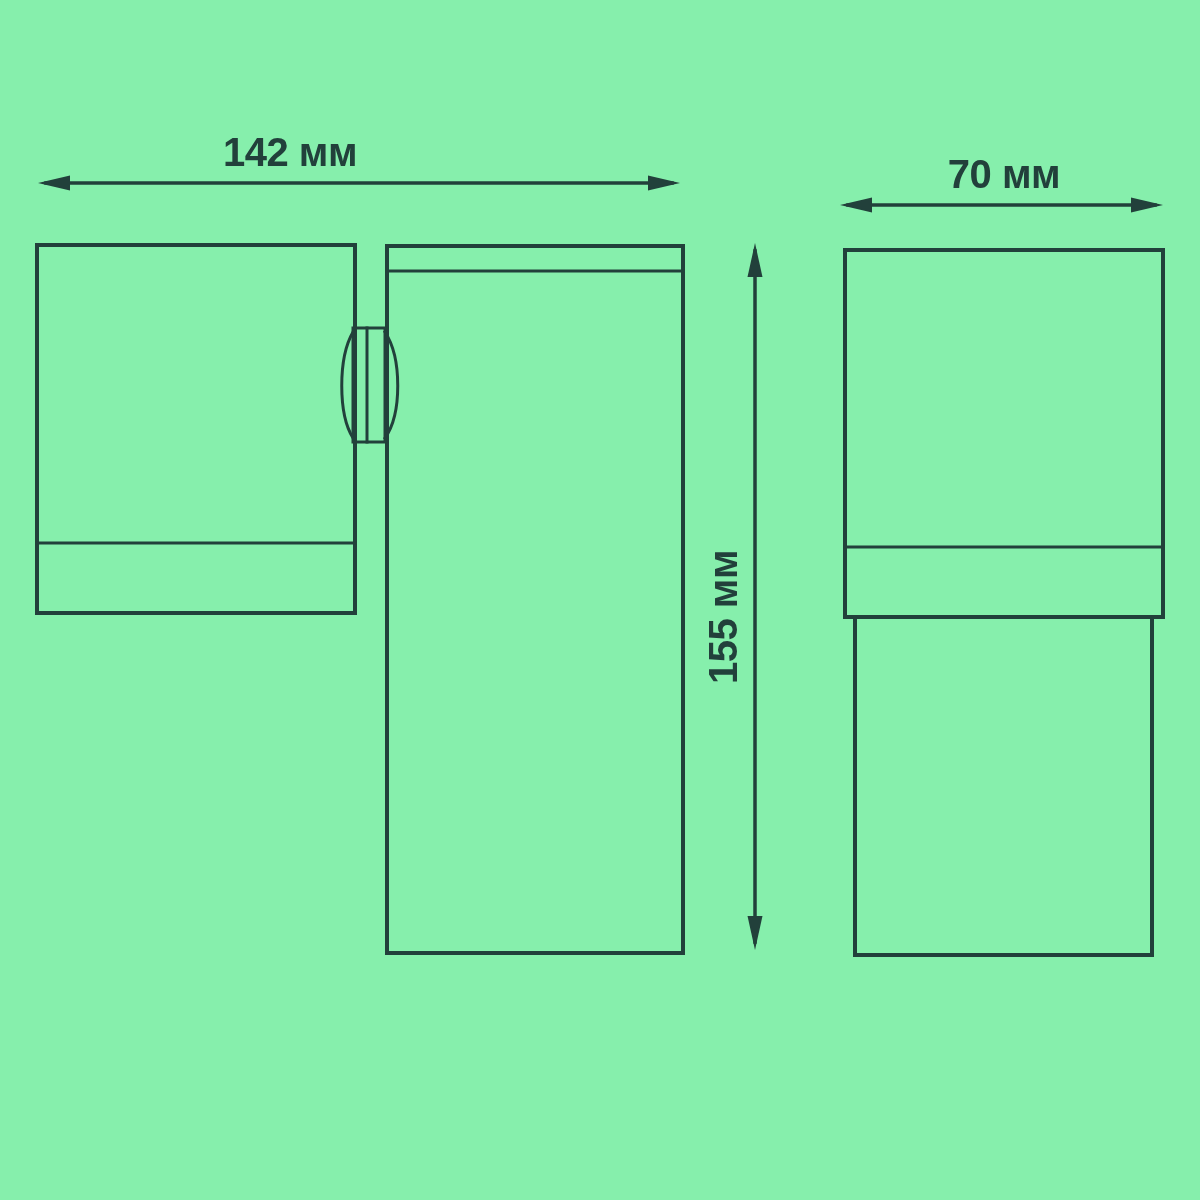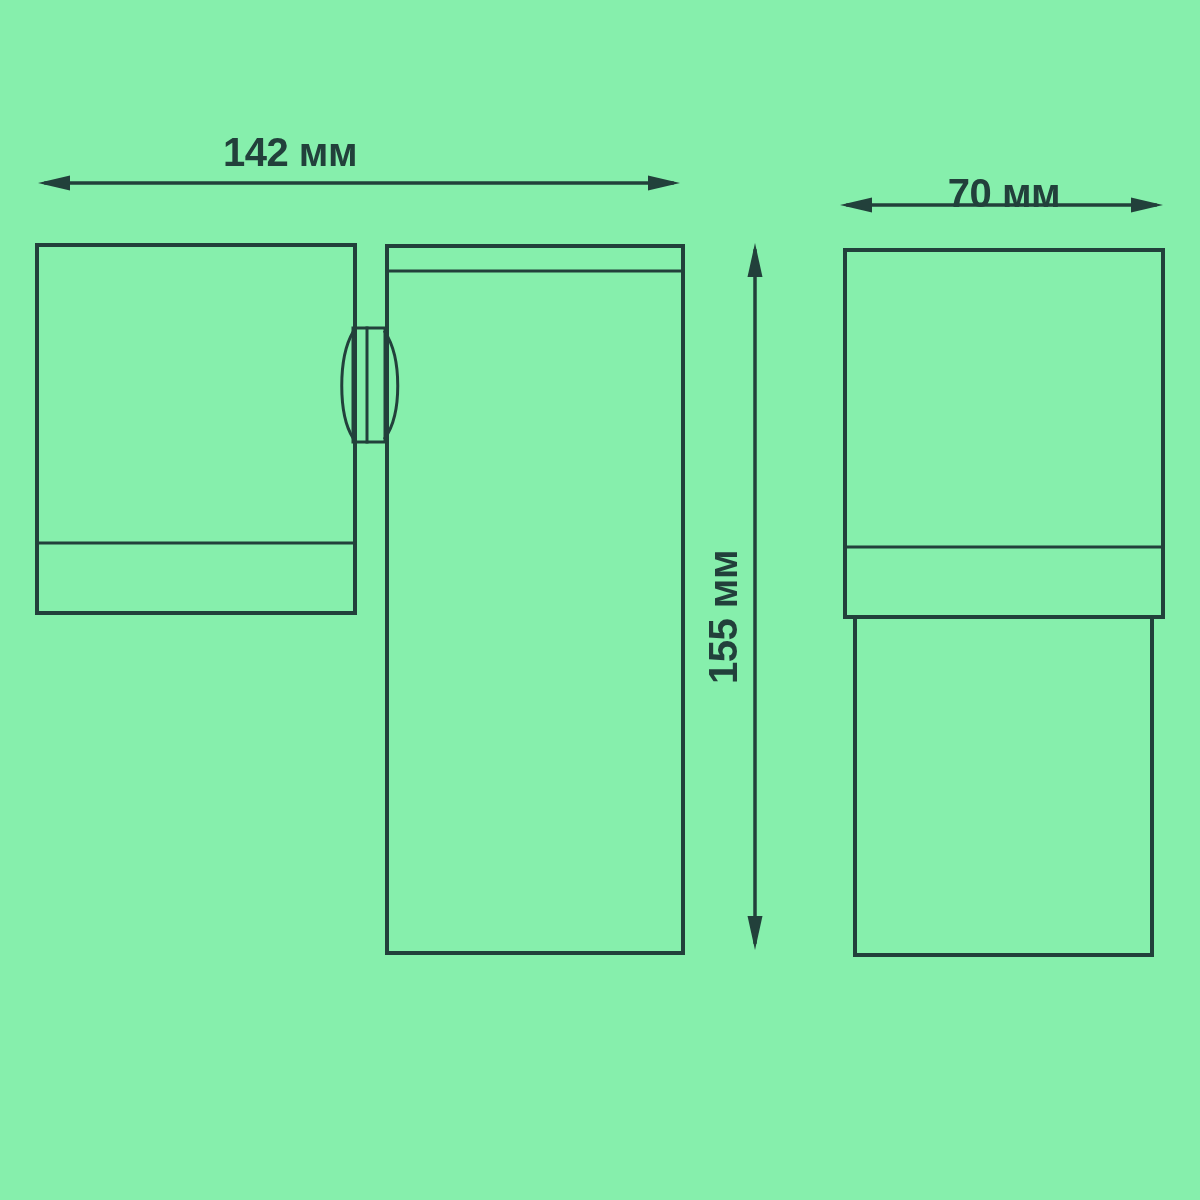--- a/index.html
+++ b/index.html
@@ -92,17 +92,17 @@
           <polygon points="755,243 747.5,277 762.5,277"></polygon>
           <polygon points="755,950 747.5,916 762.5,916"></polygon>
         </g>
       </g>
 
     </g>
   </svg>
 
   <div class="dim-label" style="left:290px; top:152px;">142 мм</div>
 
-  <div class="dim-label" style="left:1004px; top:174px;margin-top:19px;">70 мм</div>
+  <div class="dim-label" style="left:1004px; top:174px;">70 мм</div>
 
   <div class="dim-label rotated" style="left:723px; top:617px;">155 мм</div>
 
 </div>
 
 </body></html>

